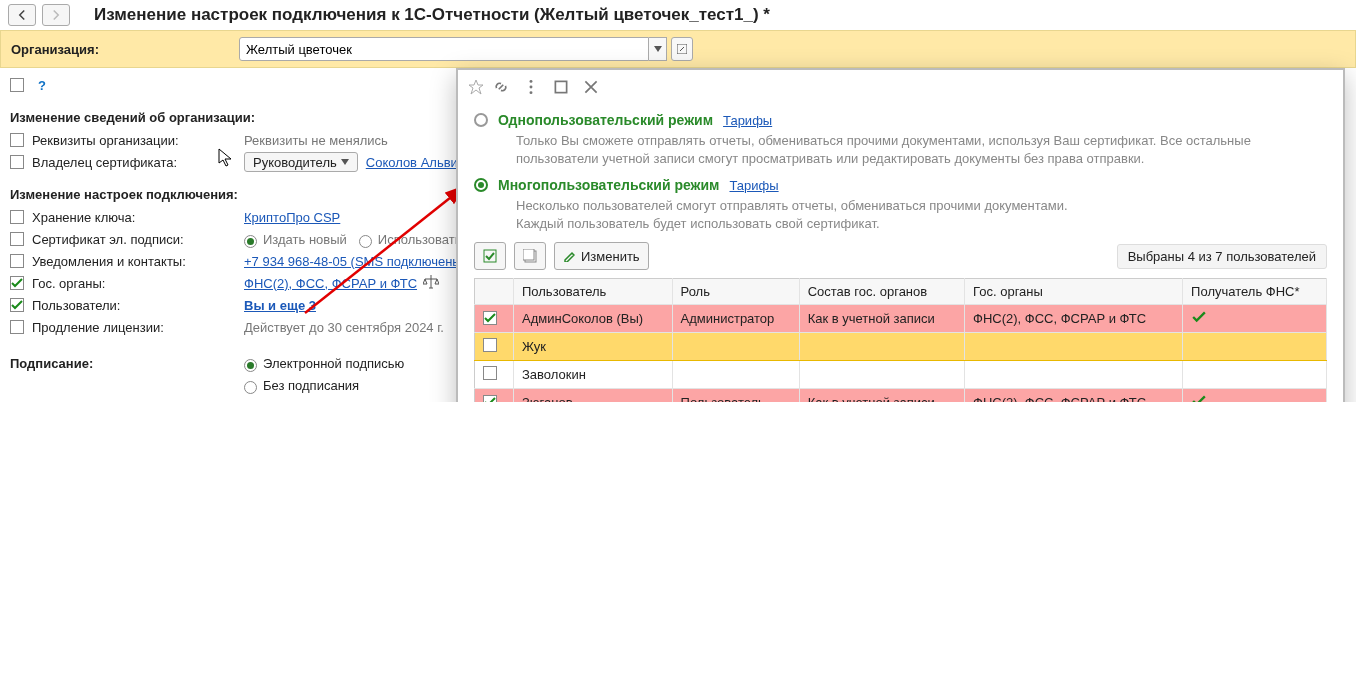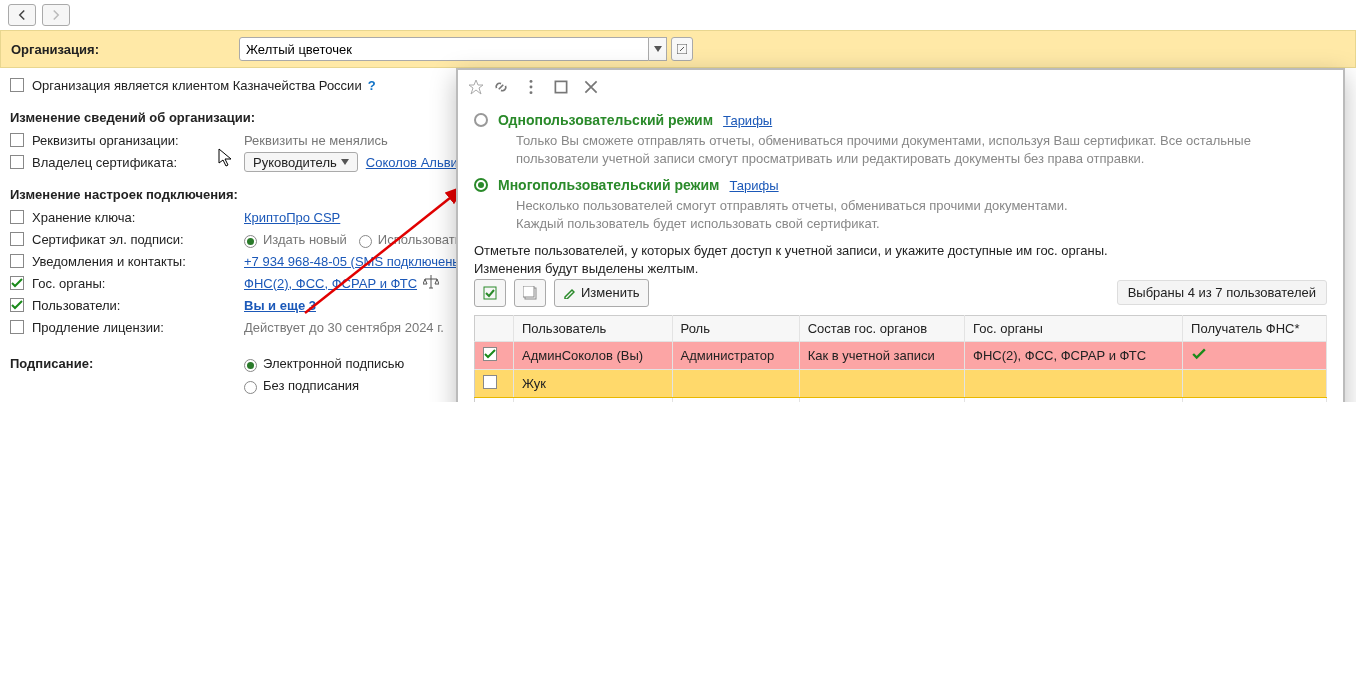--- a/index.html
+++ b/index.html
@@ -79,20 +79,21 @@
   <div class="navbtn">
       <svg viewBox="0 0 16 16">
         <path d="M11 2 L5 8 L11 14" stroke="#444" stroke-width="2" fill="none"></path>
       </svg>
     </div>
   <div class="navbtn">
       <svg viewBox="0 0 16 16">
         <path d="M5 2 L11 8 L5 14" stroke="#bbb" stroke-width="2" fill="none"></path>
       </svg>
     </div>
+  <div class="page-title">Изменение настроек подключения к 1С-Отчетности (Желтый цветочек_тест1_) *</div>
 </div>
 
 <div class="orgbar">
   <div class="orgbar-label">Организация:</div>
   <div class="orginput-wrap">
     <input class="orginput" value="Желтый цветочек" style="">
     <div class="orgdrop">
         <svg width="8" height="6">
           <path d="M0 0 L8 0 L4 6 Z" fill="#555"></path>
         </svg>
@@ -102,21 +103,20 @@
           <rect x="0" y="0" width="10" height="10" fill="none" stroke="#555"></rect>
           <path d="M3 7 L7 3" stroke="#555"></path>
         </svg>
       </div>
   </div>
 </div>
 
 <div class="main">
   <div class="row">
     <span class="chk"></span>
-    <span>Организация является клиентом Казначейства России</span>
     <span class="help">?</span>
   </div>
 
   <div class="section-h">Изменение сведений об организации:</div>
   <div class="row">
     <span class="chk"></span>
     <span class="label-col">Реквизиты организации:</span>
     <span class="val-gray">Реквизиты не менялись</span>
   </div>
   <div class="row">
@@ -247,24 +247,20 @@
       <div class="mode-row">
         <span class="modal-radio sel"></span>
         <span class="mode-title">Многопользовательский режим</span>
         <span class="tariff">Тарифы</span>
       </div>
       <div class="mode-desc">
         <span>Несколько пользователей смогут отправлять отчеты, обмениваться прочими документами.</span><br>
         <span>Каждый пользователь будет использовать свой сертификат.</span>
       </div>
 
-      <div class="instr">
-        <span>Отметьте пользователей, у которых будет доступ к учетной записи, и укажите доступные им гос. органы.</span><br>
-        <span>Изменения будут выделены желтым.</span>
-      </div>
 
       <div class="toolbar">
         <span class="tbtn icon-only">
             <svg width="14" height="14">
               <rect x="1" y="1" width="12" height="12" fill="none" stroke="#2a8a2a"></rect>
               <path d="M3 7 L6 10 L11 4" stroke="#2a8a2a" stroke-width="2" fill="none"></path>
             </svg>
           </span>
         <span class="tbtn icon-only">
             <svg width="14" height="14">

